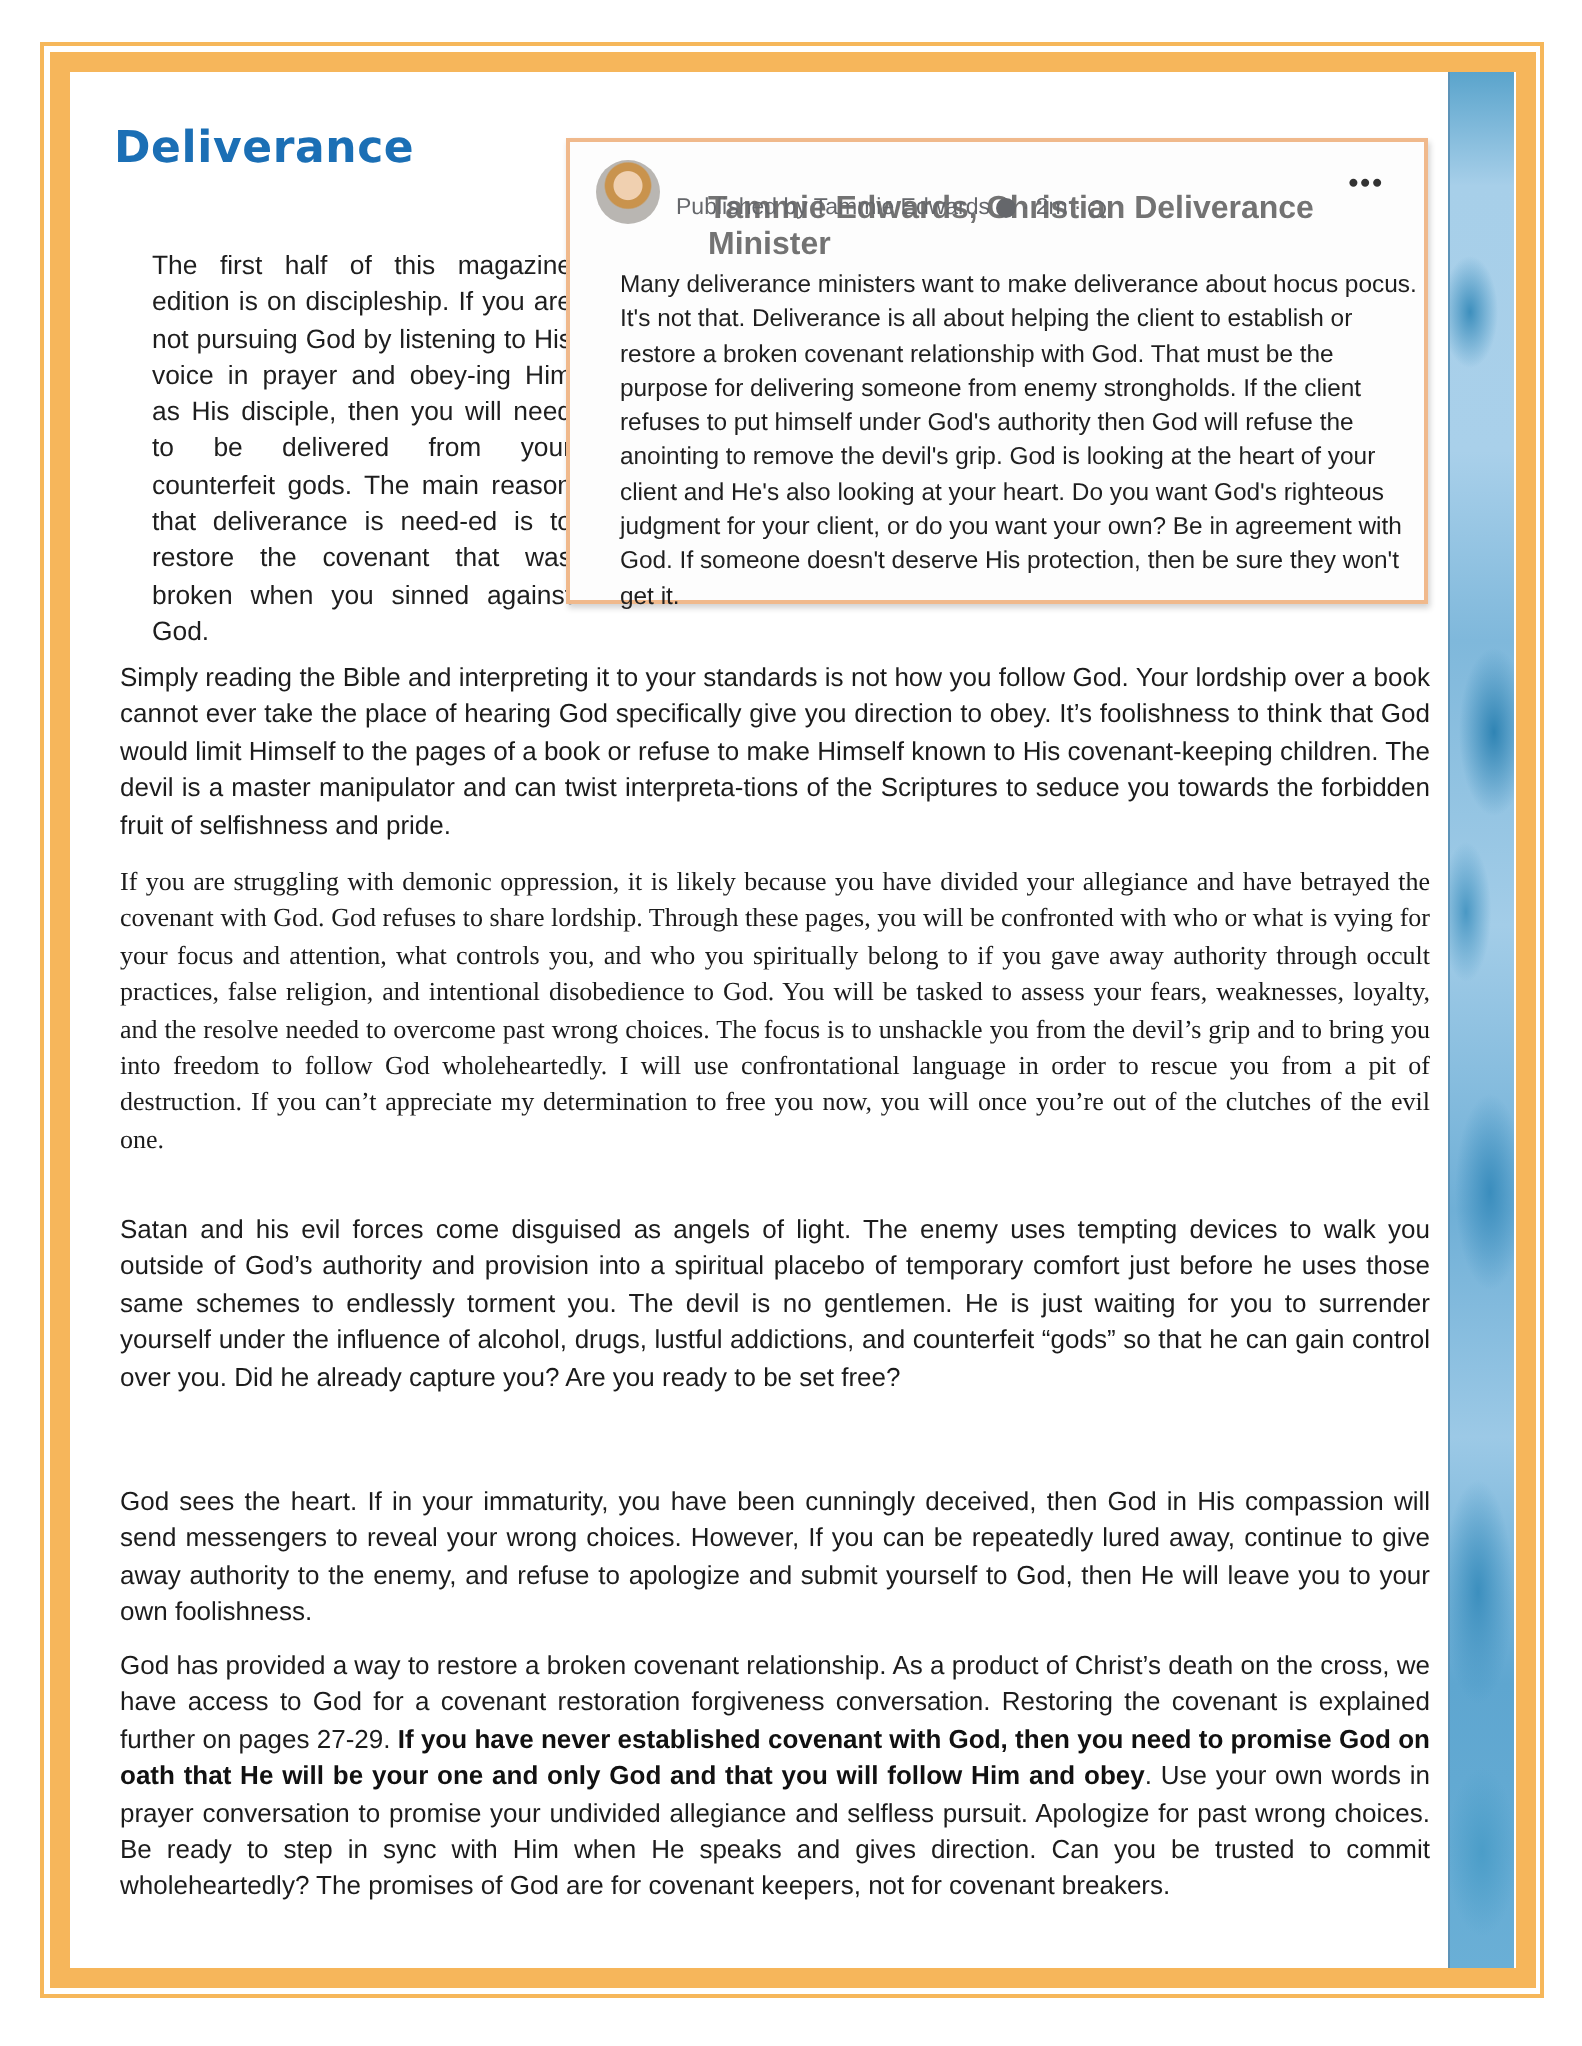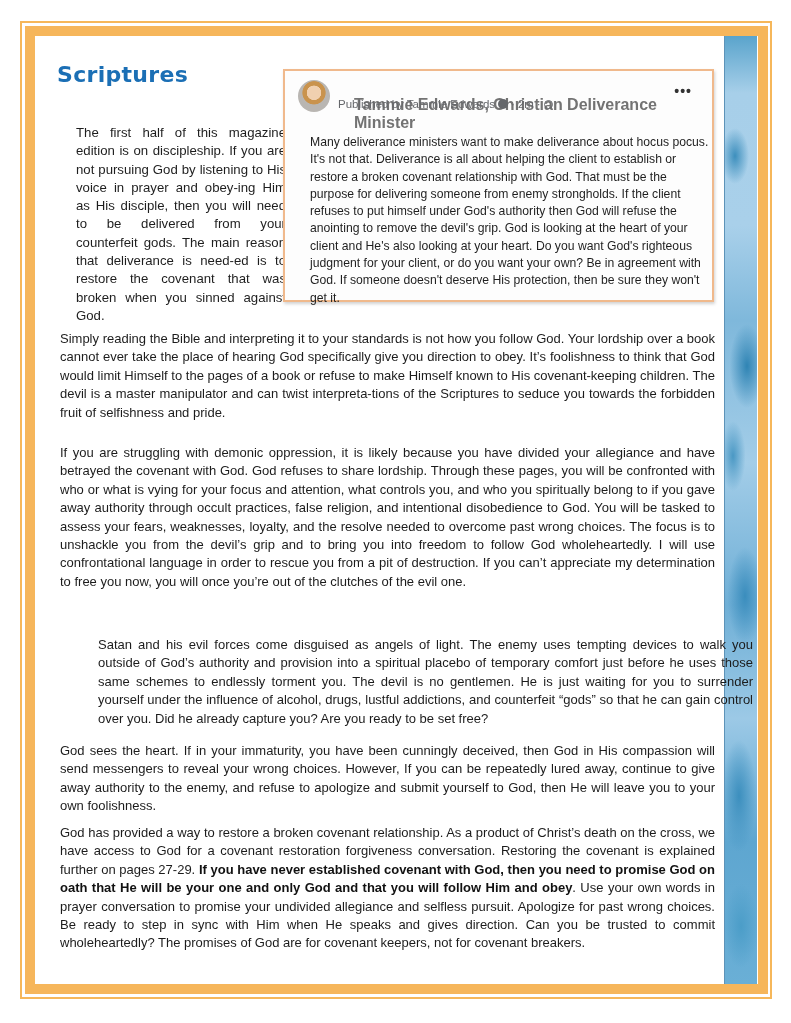--- a/index.html
+++ b/index.html
@@ -27,34 +27,34 @@
   .avatar { position:absolute; left:13px; top:9px; width:32px; height:32px; border-radius:50%; background:radial-gradient(circle at 50% 40%, #f0d0b0 0 28%, #c9934d 30% 45%, #b9b6b2 48% 100%); overflow:hidden; }
   .author { position:absolute; left:53px; top:9px; font-size:16px; font-weight:bold; color:#737373; margin:16px; }
   .meta { position:absolute; left:53px; top:27px; font-size:11.5px; color:#65676b; display:flex; align-items:center; gap:3px; }
   .meta .dot-icon { display:inline-block; width:10px; height:10px; border-radius:50%; background:#65676b; }
   .meta .globe-icon { display:inline-block; width:9px; height:9px; border-radius:50%; border:1.5px solid #65676b; box-sizing:border-box; }
   .more { position:absolute; right:20px; top:12px; font-size:14px; color:#333; letter-spacing:1px; font-weight:bold; cursor:pointer; }
   .post-body { position:absolute; left:13px; top:51px; width:404px; font-size:12.2px; line-height:17.3px; color:#1f1f1f; margin:12px; }
 
   .main { position:absolute; left:60px; width:655px; font-size:13px; line-height:18.4px; color:#1c1c1c; text-align:justify; margin:0; }
   .p1 { top:330px; }
-  .p2 { top:444px; }
-  .p3 { top:636px;margin-left:38px; }
+  .p2 { top:432px;font-family:Liberation Serif, serif; }
+  .p3 { top:606px; }
   .p4 { top:708px;margin-top:34px; }
   .p5 { top:824px; }
   .main b { font-weight:bold; color:#111; }
 </style>
 </head>
 <body>
 
 <div class="outer-line"></div>
 <div class="thick-frame"></div>
 <div class="side-strip"></div>
 
-<h1 class="title">Scriptures</h1>
+<h1 class="title">Deliverance</h1>
 
 <p class="intro">The first half of this magazine edition is on discipleship. If you are not pursuing God by listening to His voice in prayer and obey-ing Him as His disciple, then you will need to be delivered from your counterfeit gods. The main reason that deliverance is need-ed is to restore the covenant that was broken when you sinned against God.</p>
 
 <div class="post-card">
   <div class="avatar"></div>
   <p class="author">Tammie Edwards, Christian Deliverance Minister</p>
   <div class="meta">
     <span>Published by Tammie Edwards</span>
     <span class="dot-icon"></span>
     <span>·</span>

